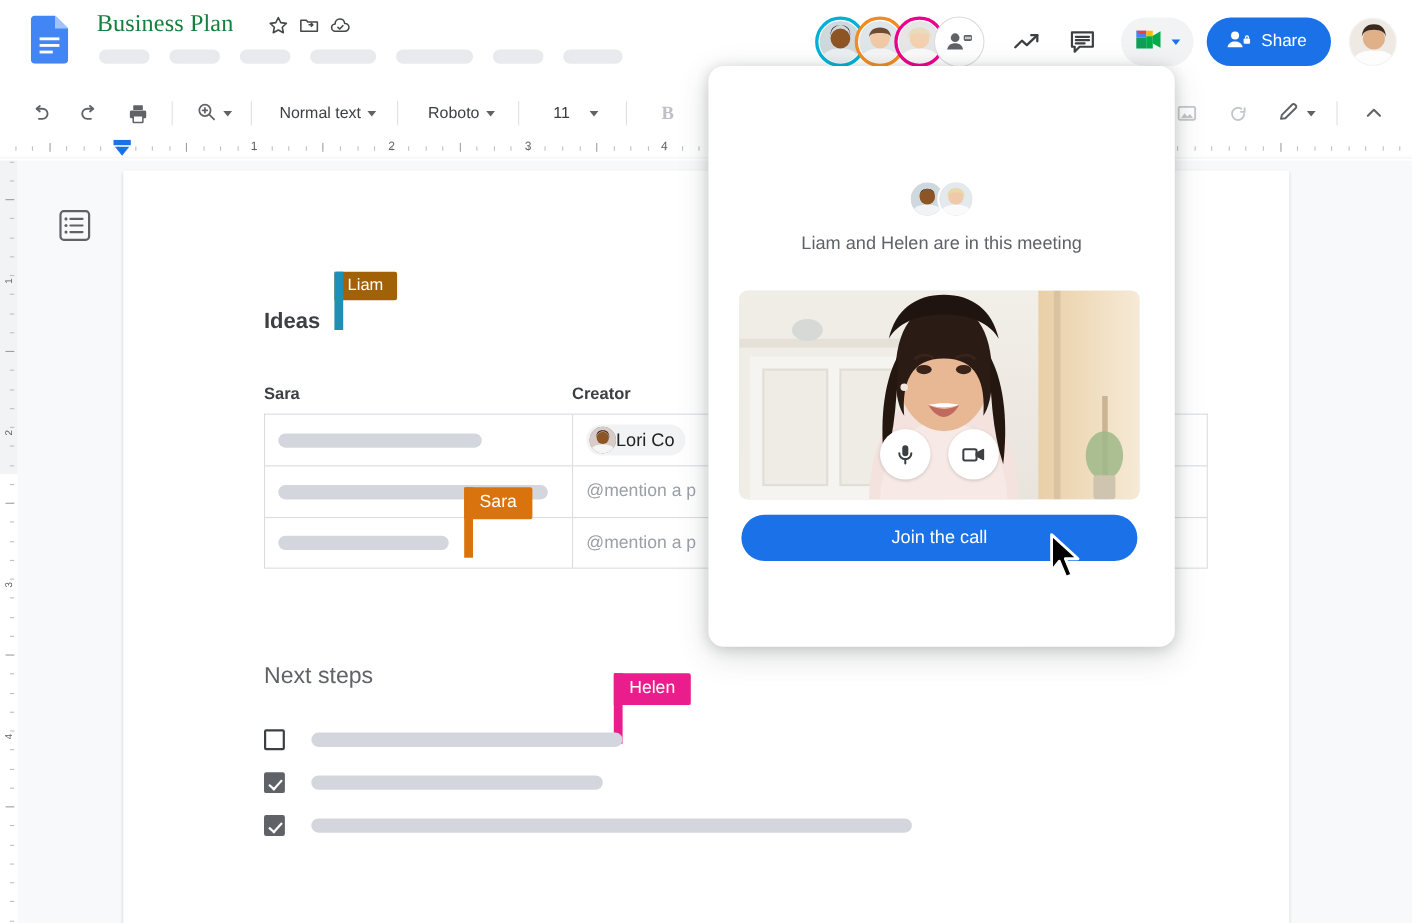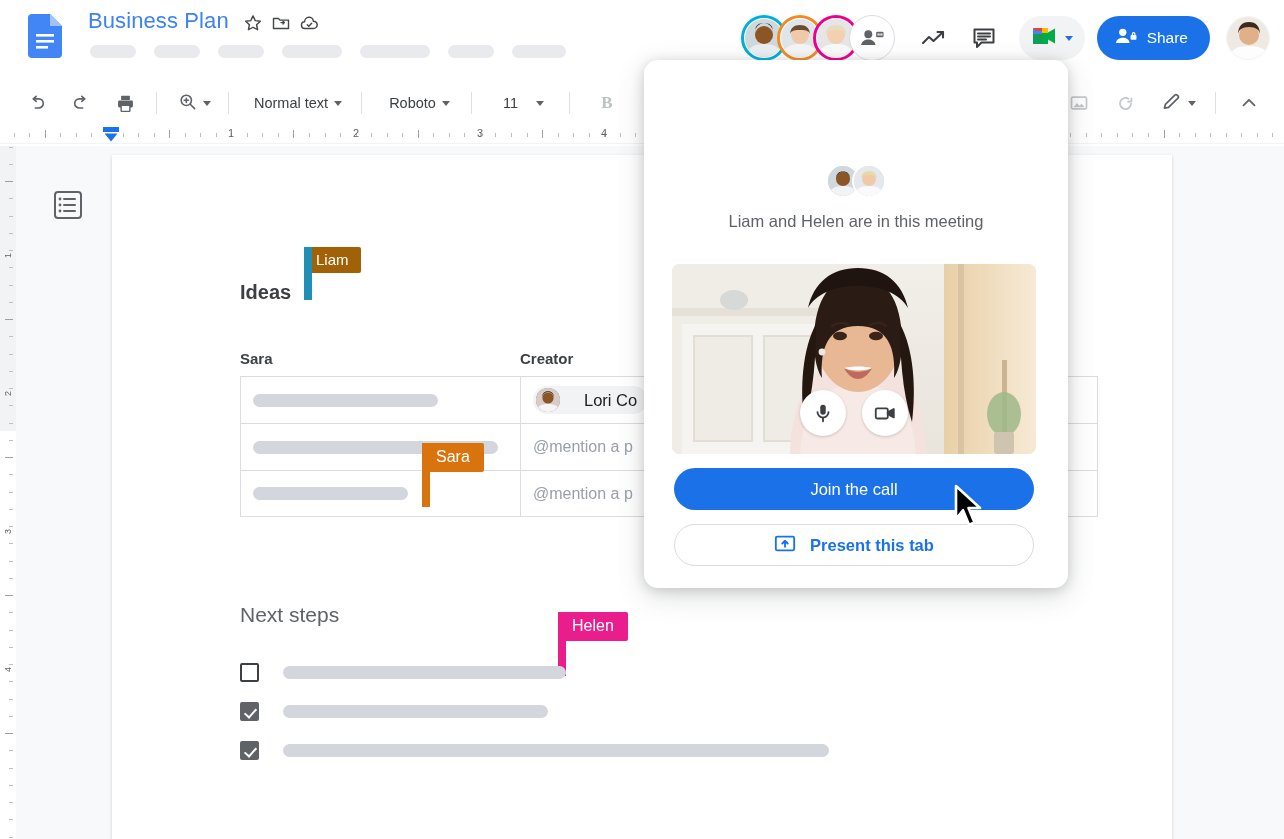--- a/index.html
+++ b/index.html
@@ -13,21 +13,21 @@
   #app { position: relative; width: 1284px; height: 839px; background: #fff; }
 
   
   .header { position: absolute; left: 0; top: 0; width: 1284px; height: 76px; background: #fff; }
   .docs-logo {
     position: absolute; left: 28px; top: 14px; width: 34px; height: 44px;
   }
   .docs-logo svg { display: block; }
   .doc-title {
     position: absolute; left: 88px; top: 8px;
-    font-size: 22px; color: #3b82f6; letter-spacing: 0.1px; white-space: nowrap;
+    font-size: 22px; color: #15803d; letter-spacing: 0.1px; white-space: nowrap; font-family: Liberation Serif, serif;
   }
   .title-icons { position: absolute; left: 243px; top: 13px; display: flex; gap: 8px; align-items: center; }
   .title-icons .ti { width: 20px; height: 20px; color: #5f6368; display: block; }
   .menu-placeholders { position: absolute; left: 90px; top: 45px; display: flex; gap: 18px; align-items: center; }
   .menu-ph { height: 13px; border-radius: 7px; background: #e8eaed; }
 
   .header-right { position: absolute; right: 14px; top: 10px; height: 56px; display: flex; align-items: center; gap: 0; }
 
   .collab-stack { position: relative; display: flex; align-items: center; height: 44px; margin-right: 14px; }
   .collab-item { position: relative; margin-left: -10px; width: 46px; height: 46px; border-radius: 50%; display:flex; align-items:center; justify-content:center; }
@@ -94,21 +94,21 @@
   .tbl-head { display: flex; font-size: 15px; font-weight: bold; color: #3c4043; padding-bottom: 9px; }
   .tbl-head .c1 { width: 280px; }
   .tbl-head .c2 { width: 295px; }
   .tbl-row { display: flex; border-top: 1px solid #dadce0; border-left: 1px solid #dadce0; border-right: 1px solid #dadce0; height: 47px; }
   .tbl-row:last-child { border-bottom: 1px solid #dadce0; }
   .cell { display: flex; align-items: center; padding: 0 12px; }
   .cell.c1 { width: 280px; border-right: 1px solid #dadce0; }
   .cell.c2 { width: 295px; border-right: 1px solid #dadce0; }
   .cell.c3 { flex: 1; }
   .ph-bar { height: 13px; border-radius: 7px; background: #d3d7dd; }
-  .chip { display: inline-flex; align-items: center; gap: 24px; background: #f1f3f4; border-radius: 14px; padding: 2px 10px 2px 3px; }
+  .chip { display: inline-flex; align-items: center; gap: 0; background: #f1f3f4; border-radius: 14px; padding: 2px 10px 2px 3px; }
   .chip .av { width: 24px; height: 24px; border-radius: 50%; overflow: hidden; background: #8d6e63; }
   .chip .nm { font-size: 16.5px; color: #202124; white-space: nowrap; }
   .mention { font-size: 16px; color: #9aa0a6; white-space: nowrap; }
 
   
   .checklist { position: absolute; left: 128px; top: 498px; }
   .ck-row { display: flex; align-items: center; height: 39px; }
   .ck-box { width: 19px; height: 19px; border: 2px solid #3c4043; border-radius: 2px; margin-right: 24px; position: relative; background: #fff; }
   .ck-box.checked { background: #5f6368; border-color: #5f6368; }
   .ck-box.checked::after {
@@ -702,29 +702,20 @@
             <path d="M16 10.2l6.5-3.6v9.2L16 12.2z" fill="#3c4043"></path>
           </svg>
         </span>
       </div>
     </div>
 
     <div class="mp-join">
       <span>Join the call</span>
     </div>
 
-    <div class="mp-present">
-      <span>
-        <svg width="22" height="19" viewBox="0 0 24 20" fill="none" stroke="#1b72e8" stroke-width="2">
-          <rect x="2" y="2.5" width="20" height="15" rx="1.6"></rect>
-          <path d="M12 13.5V7m0 0l-3 3m3-3l3 3" stroke-linecap="round" stroke-linejoin="round"></path>
-        </svg>
-      </span>
-      <span>Present this tab</span>
-    </div>
   </div>
 
   <div class="mouse-cursor">
     <svg width="34" height="46" viewBox="0 0 34 46">
       <path d="M3 2l24 22h-11.5l6 14.5-5.5 2.3-6-14.6L3 35z" fill="#000" stroke="#fff" stroke-width="2.6" stroke-linejoin="round"></path>
     </svg>
   </div>
 
 </div>
 

